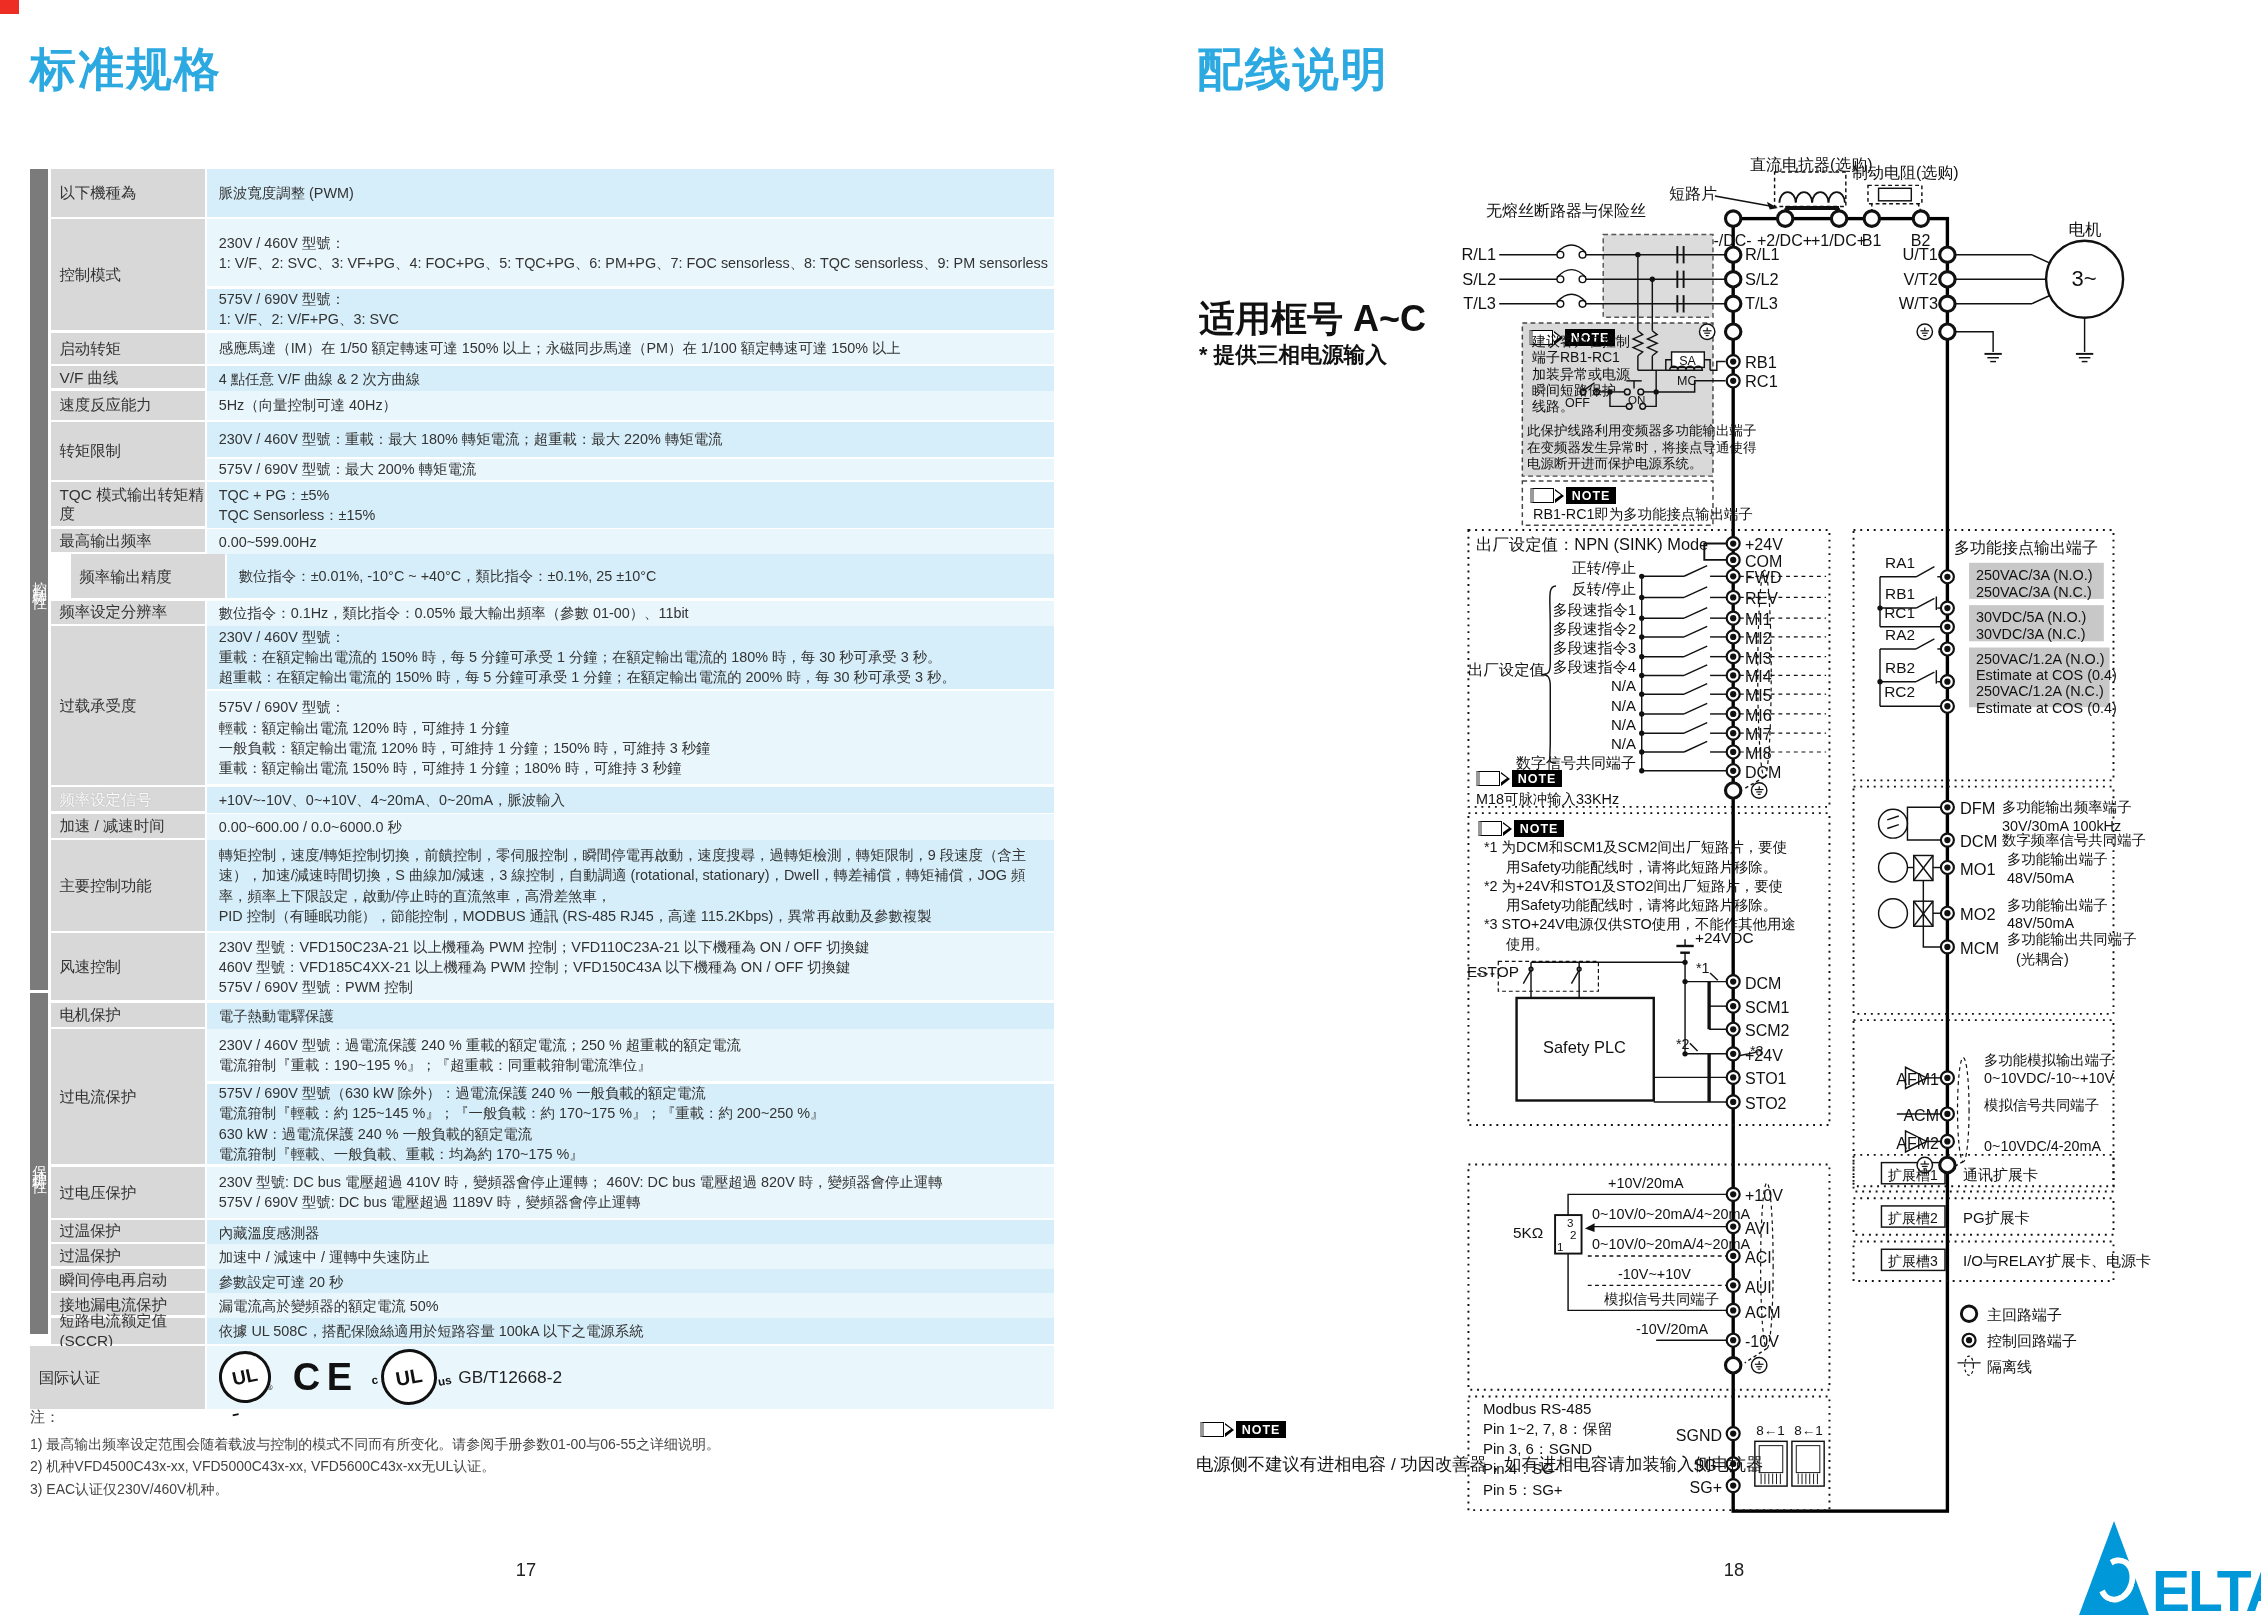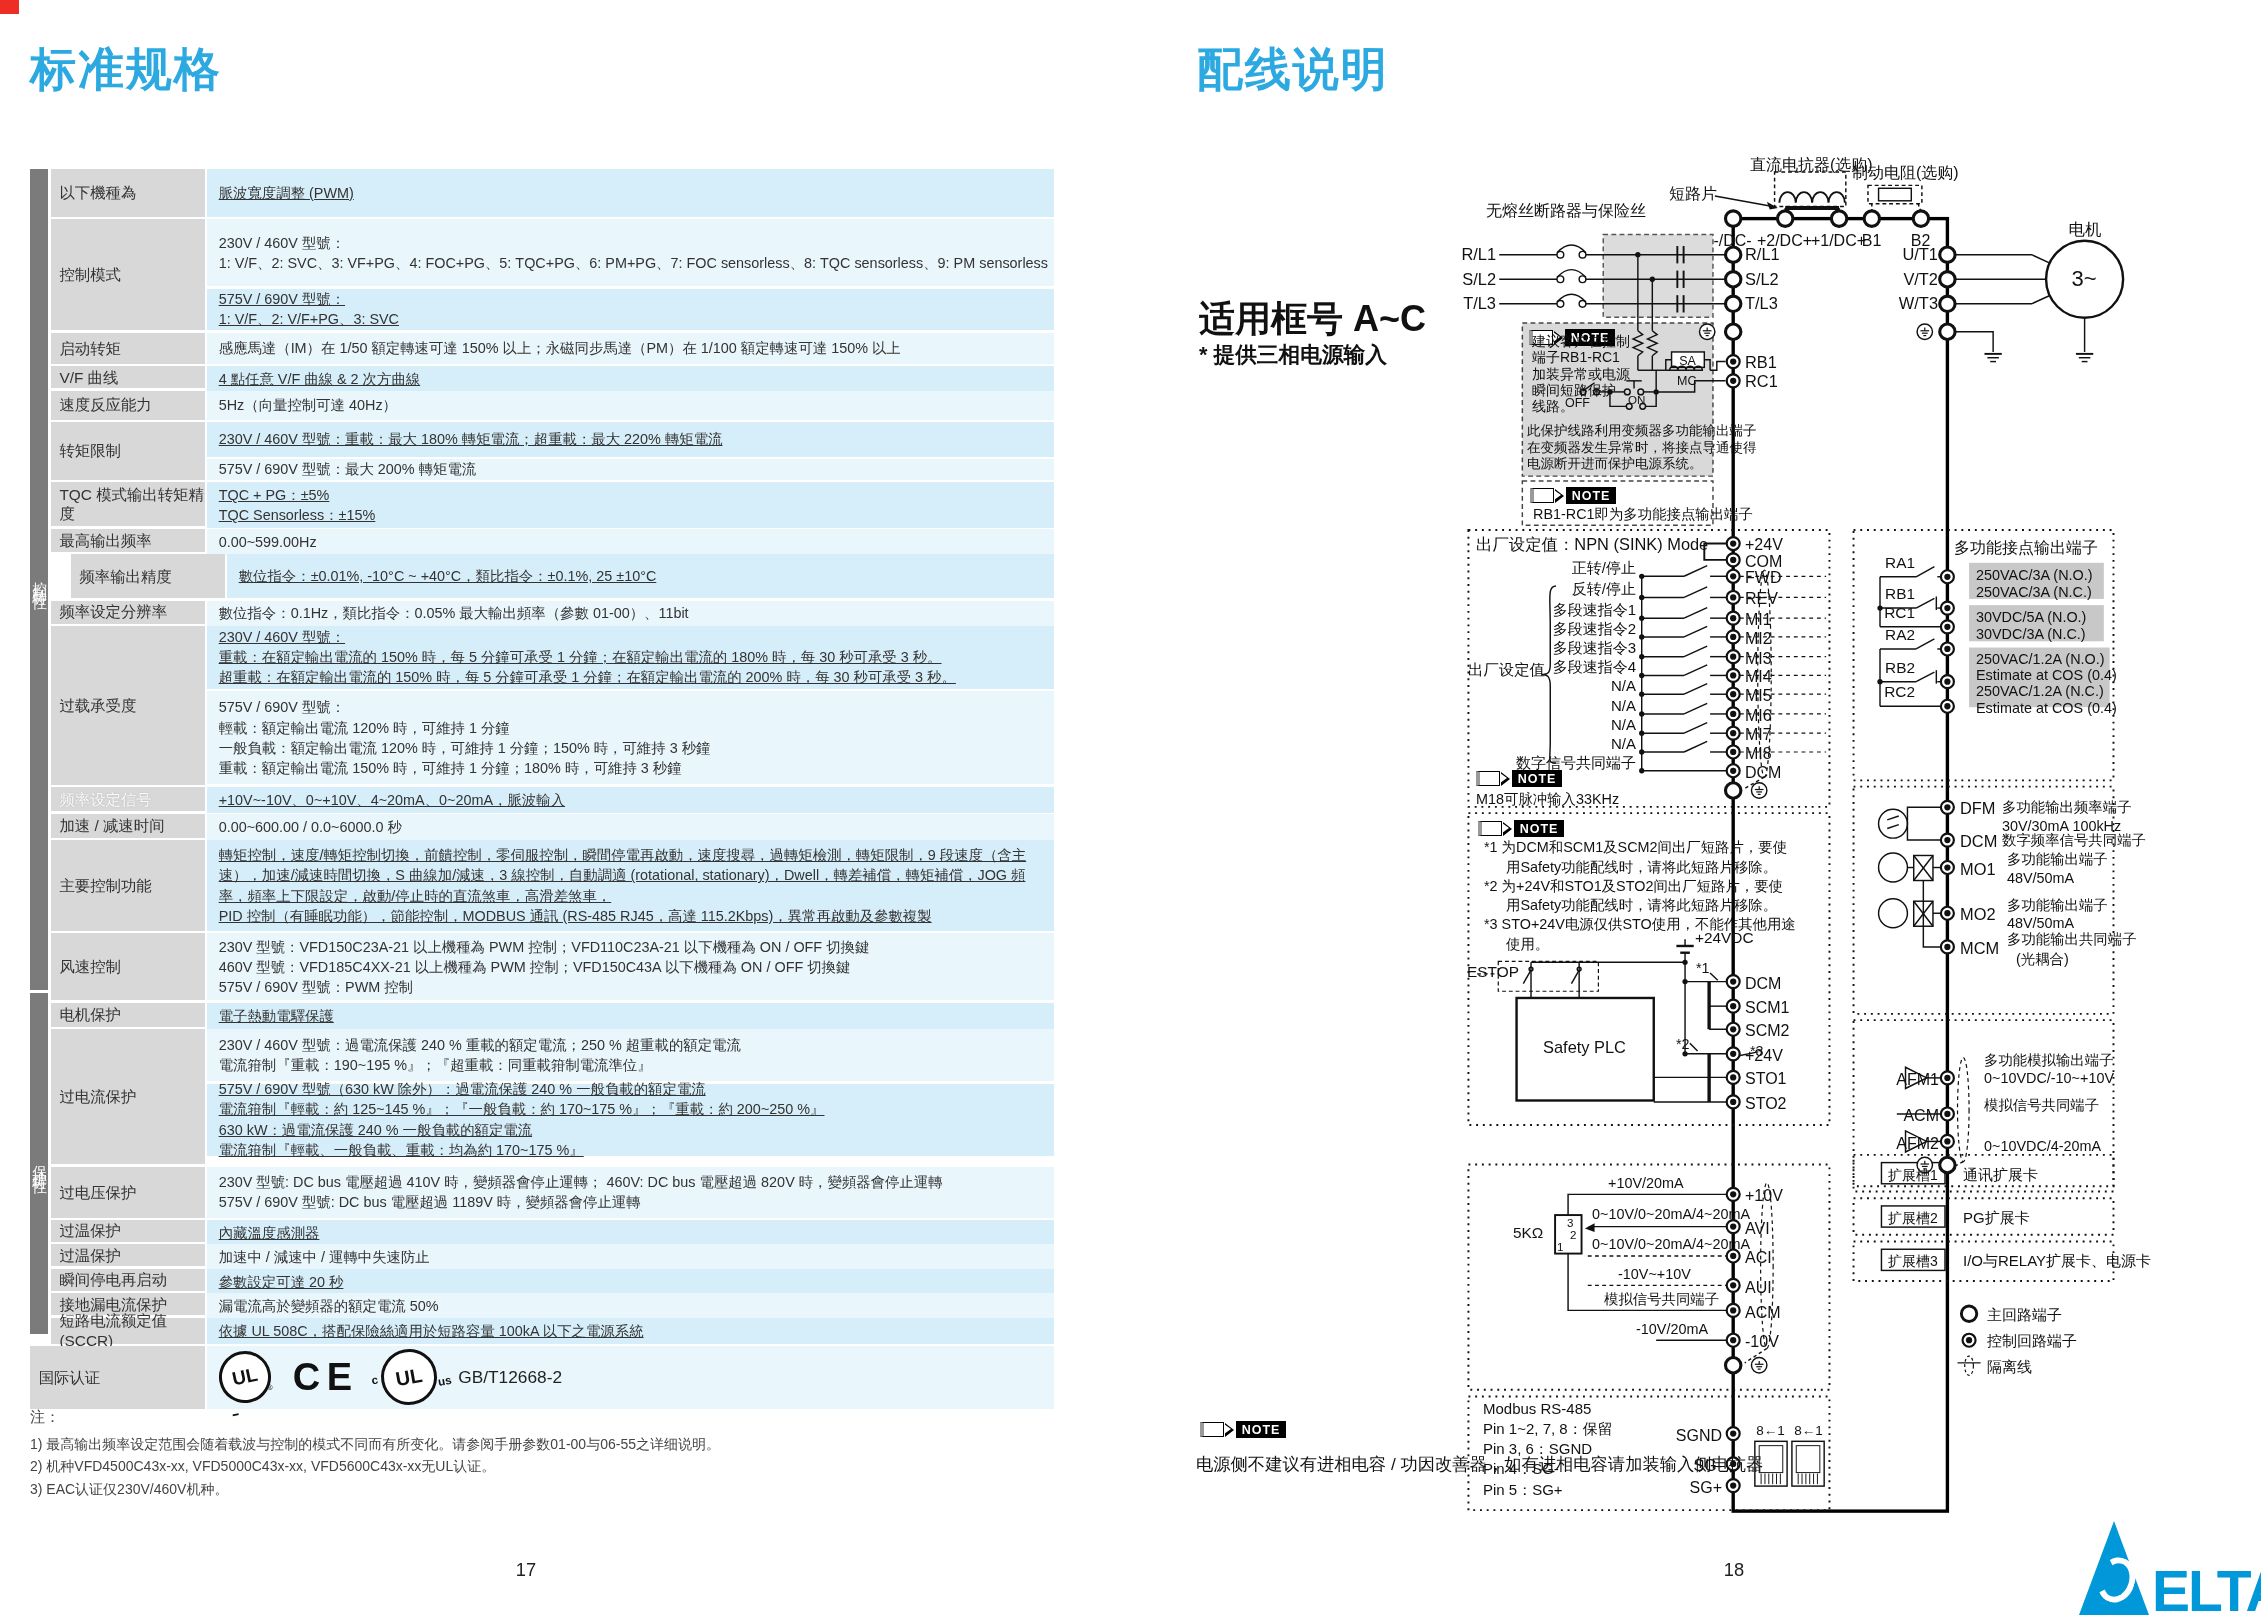--- a/index.html
+++ b/index.html
@@ -10,21 +10,21 @@
   
   #spec-table{position:absolute;left:30px;top:169px;width:1024px;}
   .trow{display:flex;gap:2.4px;margin-bottom:2.4px;}
   .sbar-spacer{width:18.3px;flex:0 0 18.3px;}
   .tlabel{width:154px;flex:0 0 154px;background:#d8d8d8;display:flex;align-items:center;
           padding-left:8.7px;box-sizing:border-box;font-size:15.4px;color:#333;line-height:1.25;}
   .tlabel.ghost{color:#fbfbfb;text-shadow:0 0 1.4px #aaa;}
   .tvalue{flex:1;display:flex;flex-direction:column;gap:2.4px;}
   .tblock{display:flex;align-items:center;padding:2.9px 4.8px 2.9px 11.6px;box-sizing:border-box;
           font-size:14.4px;color:#333;line-height:1.40;white-space:pre-line;}
-  .shadeA{background:#d6eef9;text-decoration:underline;}
+  .shadeA{background:#d6eef9;}
   .shadeB{background:#e9f6fc;}
   .side-seg{position:absolute;left:0;width:18.3px;background:#7b7b7b;display:flex;
             align-items:center;justify-content:center;}
   .side-seg span{writing-mode:vertical-rl;color:#fff;font-size:14.4px;letter-spacing:4.8px;}
   .cert-wrap{display:flex;align-items:center;gap:21.7px;}
   .ul-ring{width:46px;height:46px;border:3.4px solid #111;border-radius:50%;display:flex;
            align-items:center;justify-content:center;font-weight:bold;font-size:19px;
            color:#111;transform:rotate(-12deg);position:relative;background:#fff;}
   .ul-ring small{position:absolute;right:-1.9px;bottom:1px;font-size:7.7px;font-weight:normal;}
   .ul-chip{position:absolute;bottom:-12.5px;left:2.9px;background:#111;color:#fff;font-size:5.8px;
@@ -190,21 +190,21 @@
         <div class="tvalue">
           <div class="tblock shadeA" style="flex: 1 1 0%;">電子熱動電驛保護</div>
         </div>
       </div>
       <div class="trow" style="height: 135px;">
         <div class="sbar-spacer"></div>
         <div class="tlabel">过电流保护</div>
         <div class="tvalue">
           <div class="tblock shadeB" style="height: 52px;">230V / 460V 型號：過電流保護 240 % 重載的額定電流；250 % 超重載的額定電流
 電流箝制『重載：190~195 %』；『超重載：同重載箝制電流準位』</div>
-          <div class="tblock shadeA" style="height: 72px;">575V / 690V 型號（630 kW 除外）：過電流保護 240 % 一般負載的額定電流
+          <div class="tblock shadeA" style="height: 80px;">575V / 690V 型號（630 kW 除外）：過電流保護 240 % 一般負載的額定電流
 電流箝制『輕載：約 125~145 %』；『一般負載：約 170~175 %』；『重載：約 200~250 %』
 630 kW：過電流保護 240 % 一般負載的額定電流
 電流箝制『輕載、一般負載、重載：均為約 170~175 %』</div>
         </div>
       </div>
       <div class="trow" style="height: 51px;">
         <div class="sbar-spacer"></div>
         <div class="tlabel">过电压保护</div>
         <div class="tvalue">
           <div class="tblock shadeB" style="flex: 1 1 0%;">230V 型號: DC bus 電壓超過 410V 時，變頻器會停止運轉； 460V: DC bus 電壓超過 820V 時，變頻器會停止運轉

